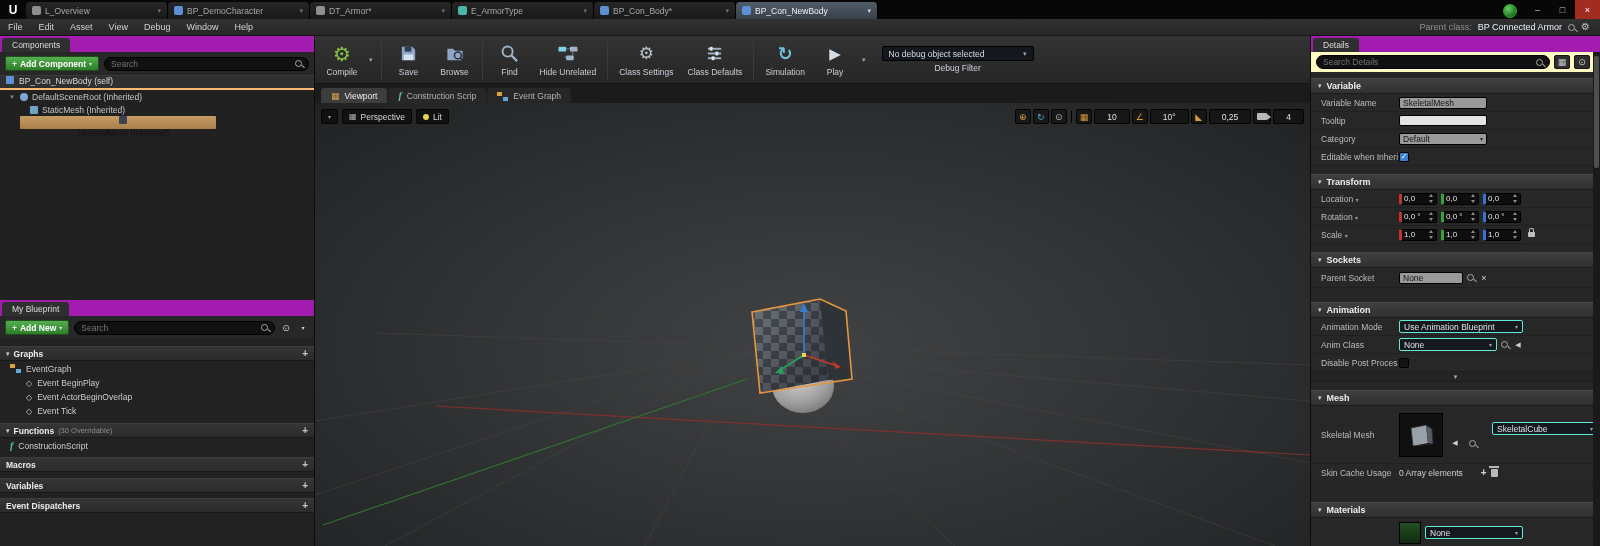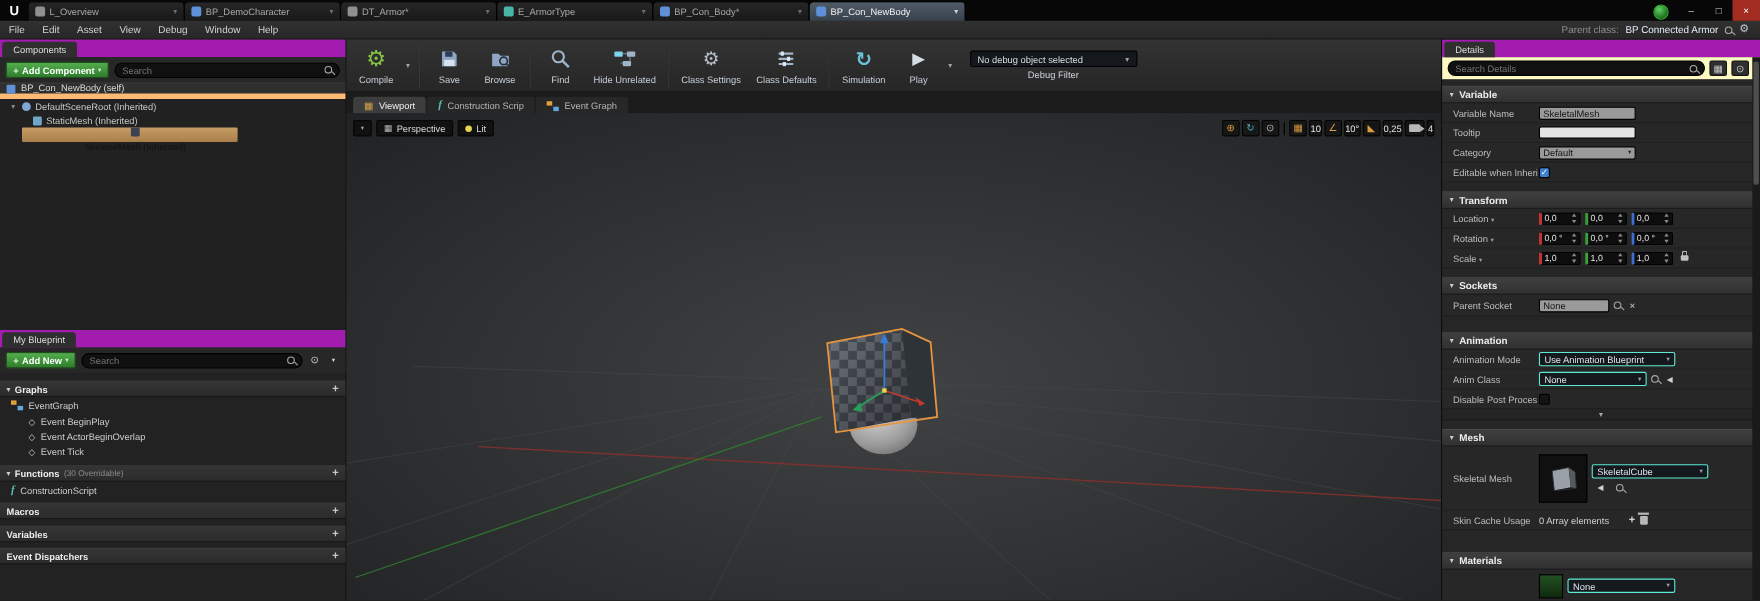--- a/index.html
+++ b/index.html
@@ -53,22 +53,22 @@
   .mag::after { content:""; position:absolute; width:4px; height:1.4px; background:#a9a9a9;
                 right:-3.5px; bottom:-1.5px; transform:rotate(45deg); }
   .mag.inbox { position:absolute; right:6px; top:2.5px; }
 
   
   .leftcol { position:absolute; top:36px; left:0; width:315px; height:510px; background:#1f1f1f;
              border-right:1px solid #0c0c0c; }
   .edge-scroll { position:absolute; left:0; top:91px; width:3px; height:36px; background:#4a4a4a; }
   .components { position:absolute; top:0; left:0; right:0; height:264px; background:#212121; }
   .addrow { display:flex; gap:5px; padding:4px 5px; background:#272727; align-items:center; }
-  .self-row { height:15px; background:#2f2f2f; border-top:1px solid #3b3b3b; border-bottom:5px solid #fdba74;
-              display:flex; align-items:flex-end; gap:5px; padding:0 6px; font-size:8.5px; color:#d8d8d8; }
+  .self-row { height:15px; background:#2f2f2f; border-top:1px solid #3b3b3b; border-bottom:2px solid #fdba74;
+              display:flex; align-items:flex-start; gap:5px; padding:0 6px; font-size:8.5px; color:#d8d8d8; }
   .trow { height:13px; display:flex; align-items:center; gap:4px; font-size:8.5px; color:#c6c6c6; }
   .texp { font-size:7px; color:#8a8a8a; width:8px; text-align:center; }
   .cicon { width:8px; height:8px; border-radius:1px; flex-shrink:0; }
   .ic-root { background:#7fa8d8; border-radius:50%; }
   .ic-static { background:#6fa6c8; }
   .ic-skel { background:#3c4250; }
   .trow.selected { background:linear-gradient(#c79c64,#a87e4b); color:#121212; width:196px; margin-left:20px;
                    border-radius:1px; padding-left:2px;flex-direction:column; }
   .myblueprint { position:absolute; top:264px; left:0; right:0; bottom:0; background:#222222; }
   .sechead { height:15px; background:linear-gradient(#353535,#2b2b2b); border-top:1px solid #3d3d3d;
@@ -115,21 +115,21 @@
   .scene { position:absolute; inset:0; }
   .vpl { position:absolute; top:6px; left:6px; display:flex; gap:4px; z-index:2; }
   .vpbtn { height:15px; background:rgba(12,12,12,.78); border:1px solid #050505; border-radius:2px;
            color:#d8d8d8; font-size:8.5px; display:flex; align-items:center; gap:4px; padding:0 6px; }
   .vpbtn .vcaret { font-size:6px; color:#9f9f9f; }
   .bulb { width:6px; height:6px; border-radius:50%; background:#e8d44d; flex-shrink:0; }
   .vpr { position:absolute; top:6px; right:6px; display:flex; align-items:center; gap:2px; z-index:2; }
   .snapbtn { height:15px; min-width:16px; background:rgba(10,10,10,.55); border:1px solid rgba(0,0,0,.85);
              border-radius:2px; display:flex; align-items:center; justify-content:center; padding:0 3px; font-size:9px; }
   .snapval { height:15px; background:rgba(10,10,10,.55); border:1px solid rgba(0,0,0,.85); border-radius:2px;
-             color:#e2e2e2; font-size:8.5px; display:flex; align-items:center; padding:0 0; }
+             color:#e2e2e2; font-size:8.5px; display:flex; align-items:center; padding:0 12px; }
   .orange { color:#d89a3d; } .blue { color:#58a6c8; } .grayi { color:#b8b8b8; }
   .vsep { width:1px; height:12px; background:#000; margin:0 2px; }
   .cam { position:relative; width:10px; height:7px; background:#b8b8b8; border-radius:1px; display:inline-block; }
   .cam::after { content:""; position:absolute; right:-4px; top:0.5px; border-left:4px solid #b8b8b8;
                 border-top:3px solid transparent; border-bottom:3px solid transparent; }
 
   
   .rightcol { position:absolute; top:36px; left:1310px; width:290px; height:510px; background:#262626;
               border-left:1px solid #0c0c0c; overflow:hidden; }
   .dsearchrow { display:flex; gap:4px; align-items:center; padding:3px 10px 3px 5px; background:#fef9c3; }
@@ -721,21 +721,21 @@
       <span class="dlabel">Skeletal Mesh</span>
       <div class="dctrl" style="align-items:center;">
         <div class="thumb">
           <svg width="30" height="30" viewBox="0 0 30 30">
             <polygon points="5,8 20,5 22,23 7,26" fill="#9aa0a8"></polygon>
             <polygon points="20,5 26,9 27,24 22,23" fill="#565b62"></polygon>
             <polygon points="5,8 20,5 26,9 27,24 7,26" fill="none" stroke="#2a2d31" stroke-width="0.8"></polygon>
           </svg>
         </div>
         <div class="meshcol">
-          <div class="dd dd-dark" style="width:106px;">
+          <div class="dd dd-dark" style="width:106px;margin-left:45px;">
             <span>SkeletalCube</span>
             <span class="gcaret">▾</span>
           </div>
           <div class="meshicons">
             <span class="iconbtn" style="font-size:7px;">◀</span>
             <span class="mag"></span>
           </div>
         </div>
       </div>
     </div>

